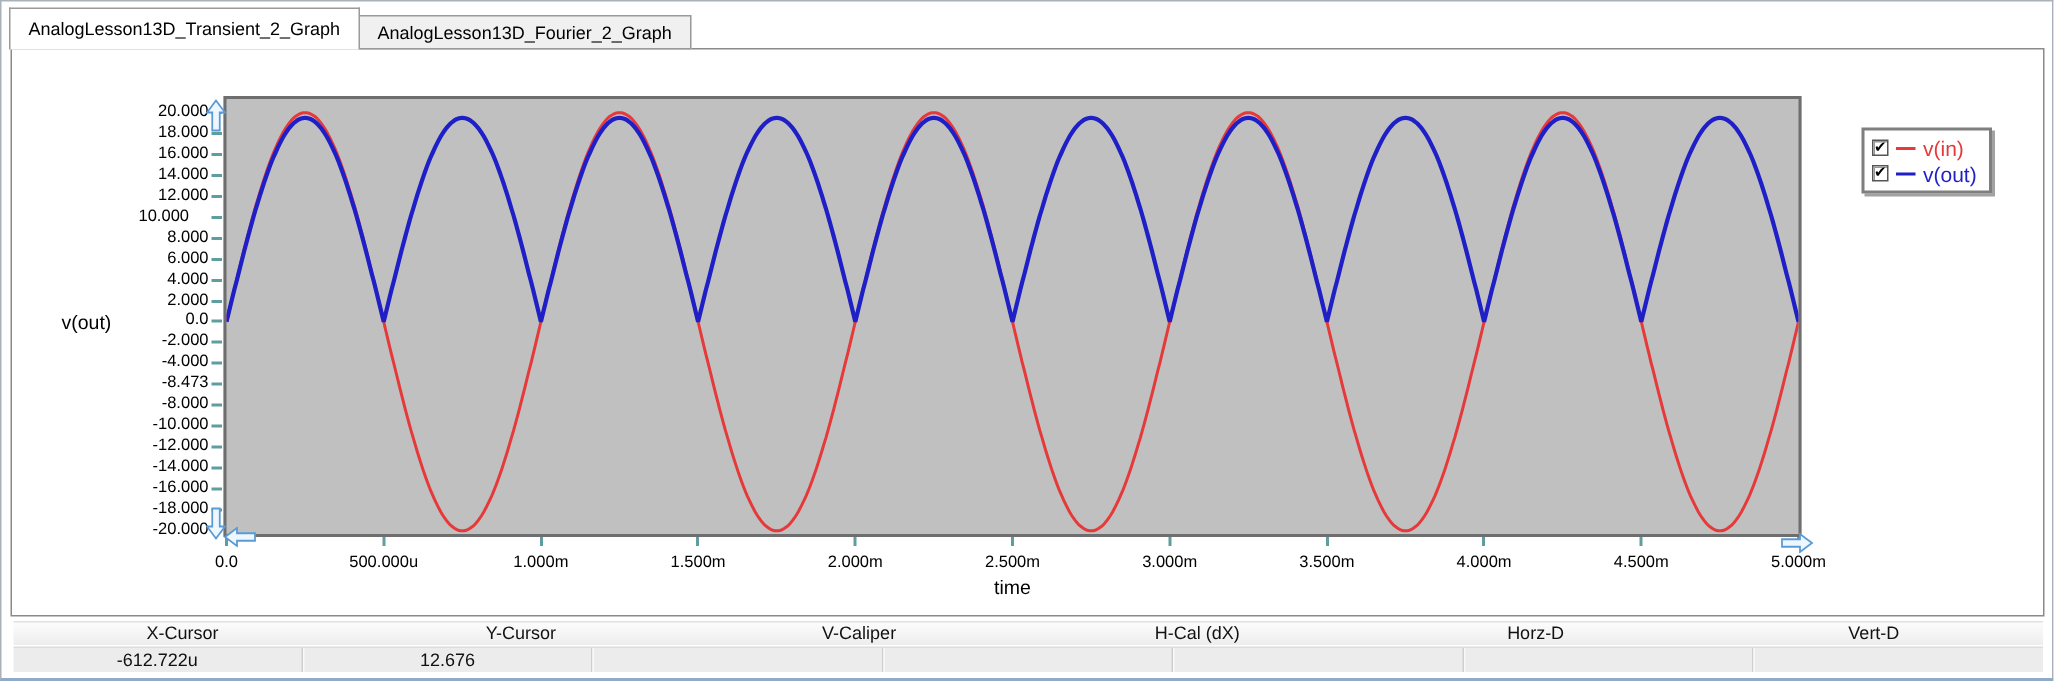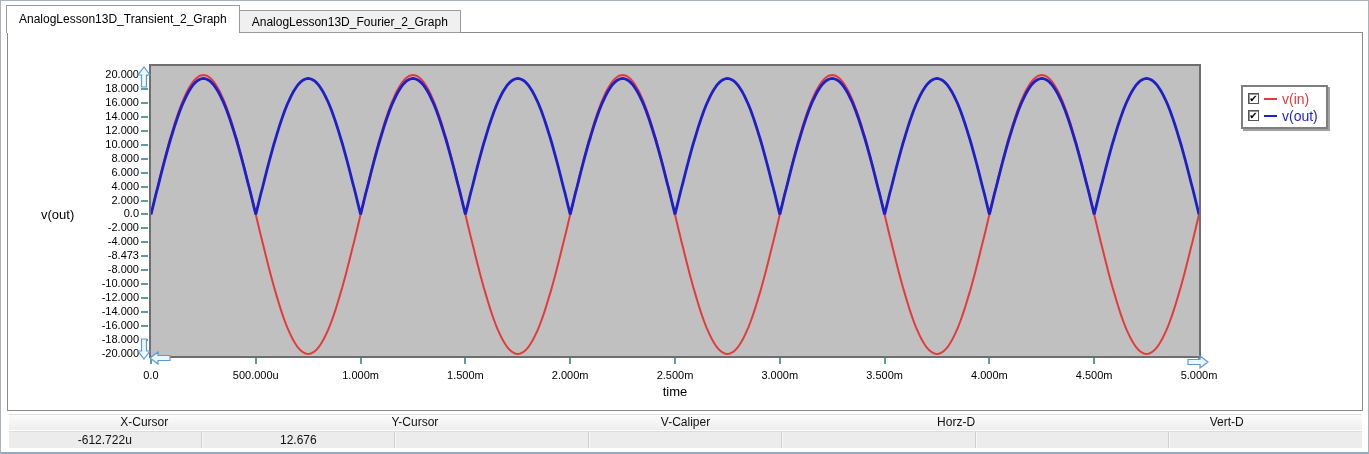--- a/index.html
+++ b/index.html
@@ -72,21 +72,21 @@
       <div class="ylab" style="left: 76px; top: 67.0625px;">20.000</div>
       <div class="ytick" style="left: 140px; top: 87.0048px; background: rgb(95, 158, 160);"></div>
       <div class="ylab" style="left: 76px; top: 81.0048px;">18.000</div>
       <div class="ytick" style="left: 140px; top: 100.947px; background: rgb(95, 158, 160);"></div>
       <div class="ylab" style="left: 76px; top: 94.9471px;">16.000</div>
       <div class="ytick" style="left: 140px; top: 114.889px; background: rgb(95, 158, 160);"></div>
       <div class="ylab" style="left: 76px; top: 108.889px;">14.000</div>
       <div class="ytick" style="left: 140px; top: 128.832px; background: rgb(95, 158, 160);"></div>
       <div class="ylab" style="left: 76px; top: 122.832px;">12.000</div>
       <div class="ytick" style="left: 140px; top: 142.774px; background: rgb(95, 158, 160);"></div>
-      <div class="ylab" style="left: 76px; top: 136.774px;">10.000</div>
+      <div class="ylab" style="left: 63px; top: 136.774px;">10.000</div>
       <div class="ytick" style="left: 140px; top: 156.716px; background: rgb(95, 158, 160);"></div>
       <div class="ylab" style="left: 76px; top: 150.716px;">8.000</div>
       <div class="ytick" style="left: 140px; top: 170.659px; background: rgb(95, 158, 160);"></div>
       <div class="ylab" style="left: 76px; top: 164.659px;">6.000</div>
       <div class="ytick" style="left: 140px; top: 184.601px; background: rgb(95, 158, 160);"></div>
       <div class="ylab" style="left: 76px; top: 178.601px;">4.000</div>
       <div class="ytick" style="left: 140px; top: 198.543px; background: rgb(95, 158, 160);"></div>
       <div class="ylab" style="left: 76px; top: 192.543px;">2.000</div>
       <div class="ytick" style="left: 140px; top: 212.486px; background: rgb(95, 158, 160);"></div>
       <div class="ylab" style="left: 76px; top: 206.486px;">0.0</div>
@@ -159,20 +159,21 @@
         <div class="legend-cb">✔</div>
         <div class="legend-dash" style="background: rgb(31, 31, 200);"></div>
         <div class="legend-lab" style="color: rgb(31, 31, 200);">v(out)</div>
       </div>
     </div>
 
   <div class="hdr-row" id="hdr-row">
       <div class="hdr-cell">X-Cursor</div>
       <div class="hdr-cell">Y-Cursor</div>
       <div class="hdr-cell">V-Caliper</div>
+      <div class="hdr-cell">H-Cal (dX)</div>
       <div class="hdr-cell">Horz-D</div>
       <div class="hdr-cell">Vert-D</div>
     </div>
   <div class="val-row" id="val-row">
       <div class="val-cell">-612.722u</div>
       <div class="val-cell">12.676</div>
       <div class="val-cell"></div>
       <div class="val-cell"></div>
       <div class="val-cell"></div>
       <div class="val-cell"></div>

